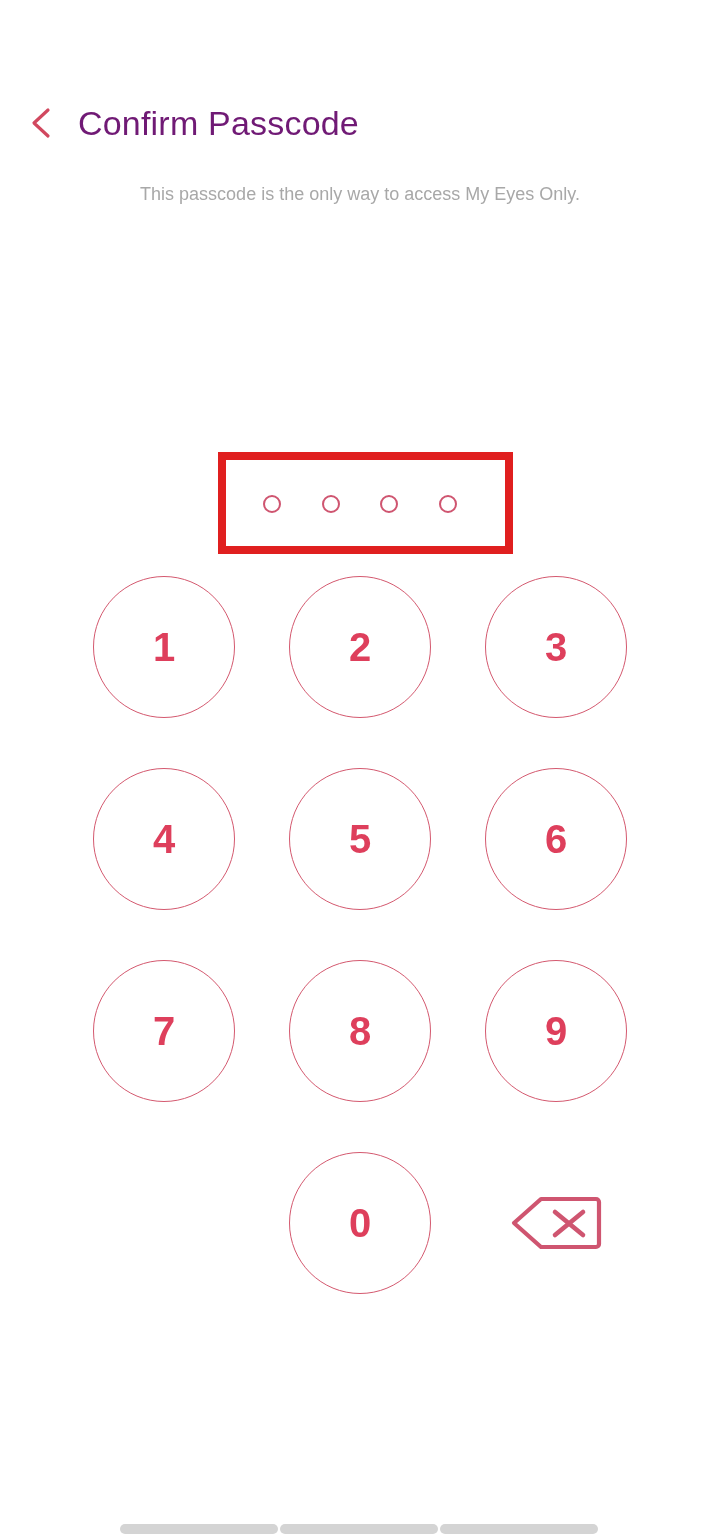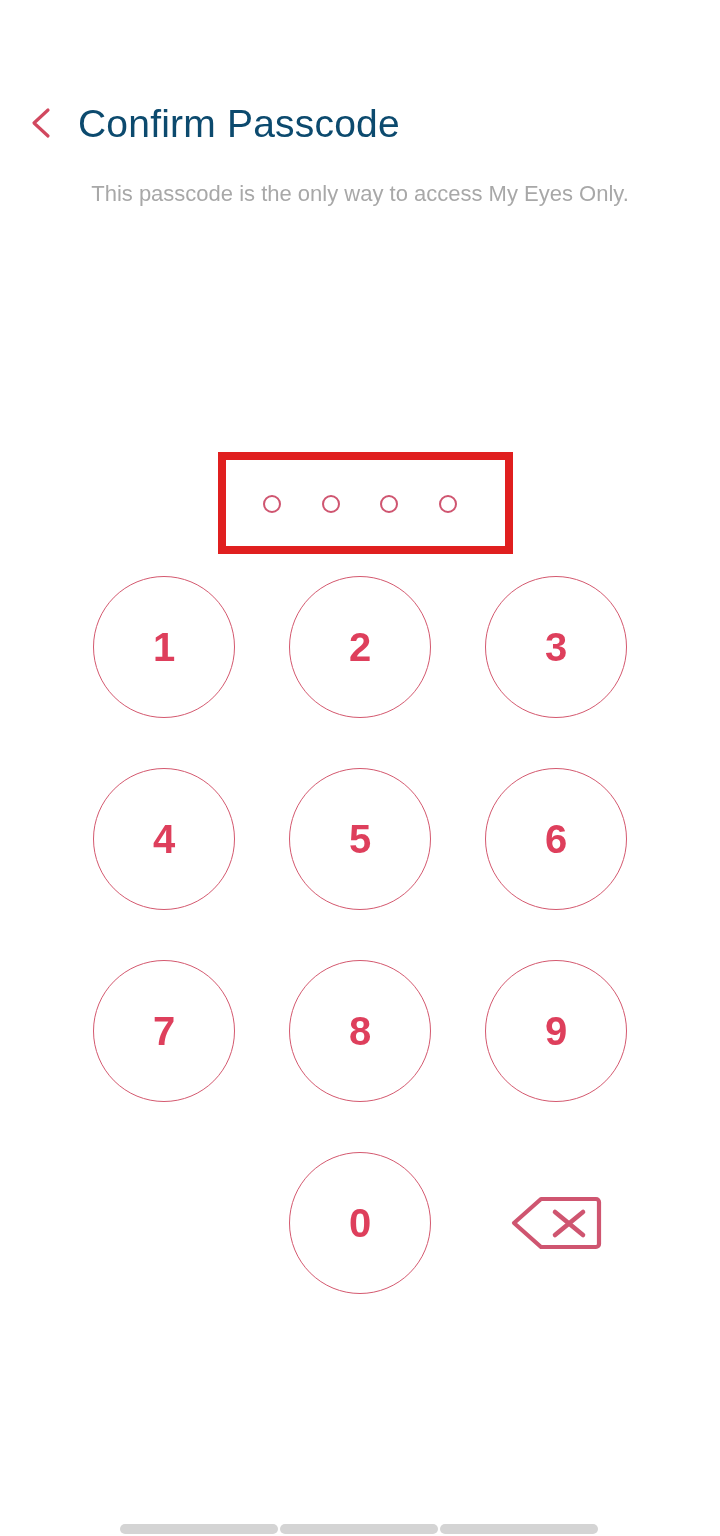--- a/index.html
+++ b/index.html
@@ -33,36 +33,36 @@
     display: flex;
     align-items: center;
     justify-content: center;
     cursor: pointer;
   }
   .chevron-left {
     display: block;
   }
   .page-title {
     margin-left: 10px;
-    font-size: 39px;
+    font-size: 34px;
     font-weight: 500;
     letter-spacing: 0.2px;
-    color: #0c4a6e;
+    color: #701a75;
     line-height: 1;
     white-space: nowrap;
   }
 
   
   .subtitle {
     position: absolute;
     top: 179px;
     left: 90px;
     width: 540px;
     text-align: center;
-    font-size: 22px;
+    font-size: 18px;
     line-height: 30px;
     color: #a8a8a8;
     font-weight: 400;
   }
 
   
   .dots-row {
     position: absolute;
     top: 494px;
     left: 263px;

